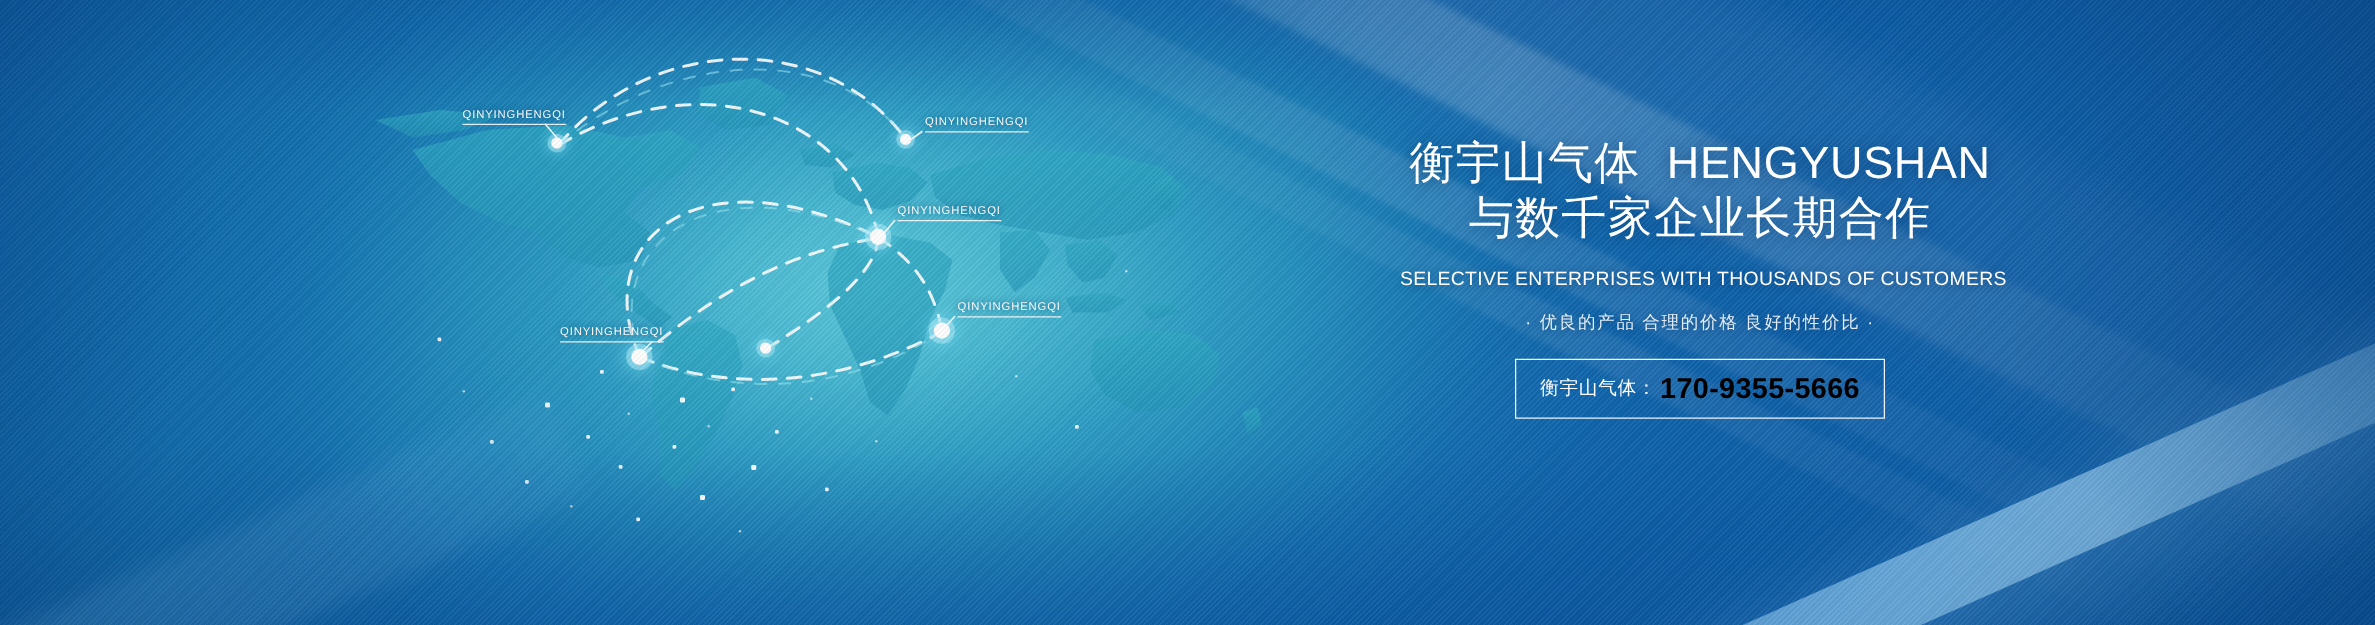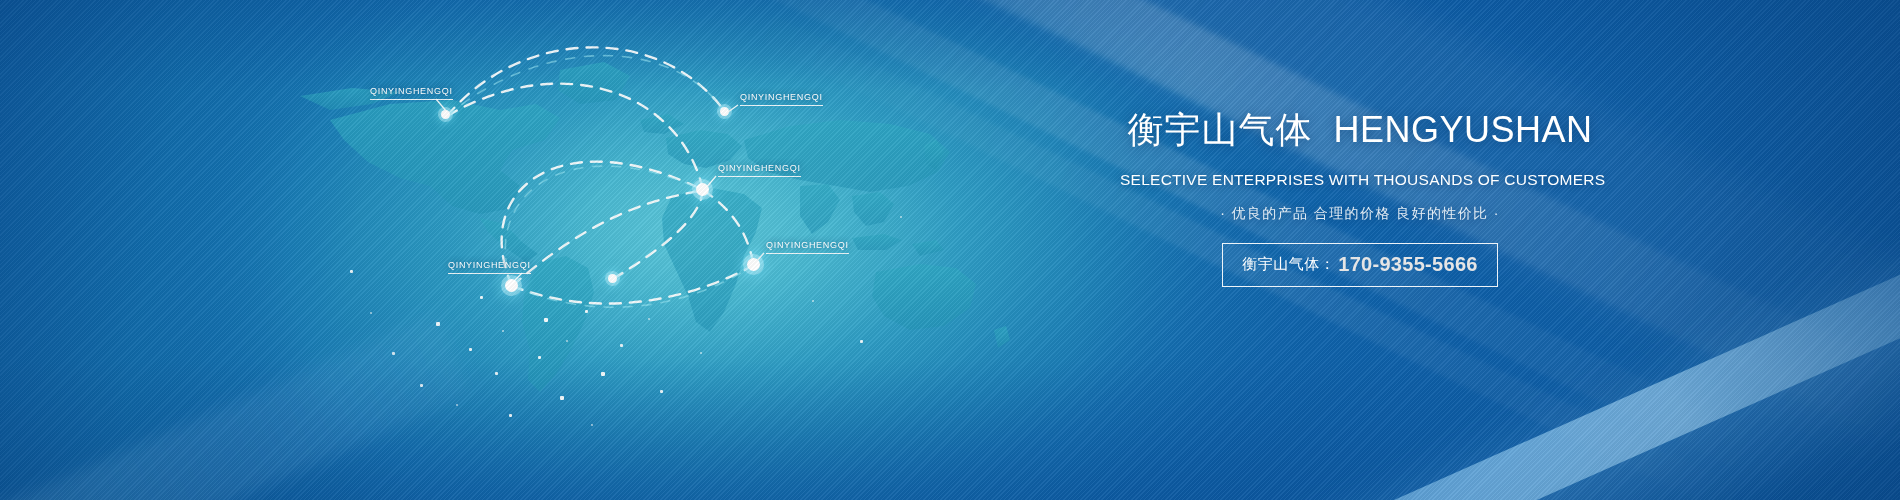--- a/index.html
+++ b/index.html
@@ -215,22 +215,22 @@
     padding: 9px 19px 10px 19px;
     white-space: nowrap;
   }
   .phone-label {
     color: #ffffff;
     font-size: 15px;
     letter-spacing: 0.5px;
     vertical-align: middle;
   }
   .phone-number {
-    color: #e5e5e5;
-    font-size: 20px;
+    color: #000000;
+    font-size: 23px;
     font-weight: bold;
     letter-spacing: 0.3px;
     vertical-align: middle;
     margin-left: 3px;
   }
 </style>
 </head>
 <body>
 
 <div id="banner">
@@ -363,20 +363,21 @@
 
   <div class="hatch"></div>
   <div class="vignette"></div>
 
   <div class="content">
 
     <div class="headline">
       <span>衡宇山气体</span><span class="lat">&nbsp;&nbsp;</span><span class="lat">HENGYUSHAN</span>
     </div>
 
+    <div class="headline">与数千家企业长期合作</div>
 
     <div class="subtitle-en">SELECTIVE ENTERPRISES WITH THOUSANDS OF CUSTOMERS</div>
 
     <div class="tagline">·  优良的产品  合理的价格  良好的性价比  ·</div>
 
     <div class="phone-box">
       <span class="phone-label">衡宇山气体：</span><span class="phone-number">170-9355-5666</span>
     </div>
 
   </div>

